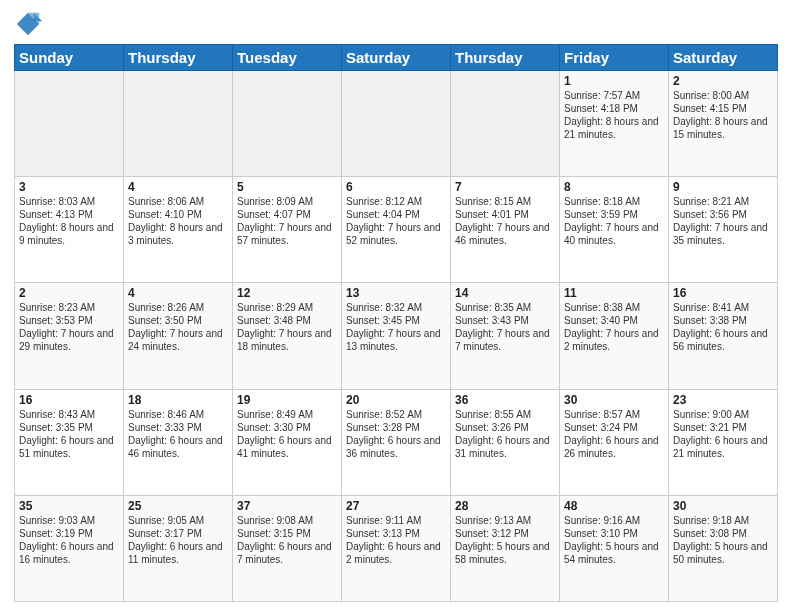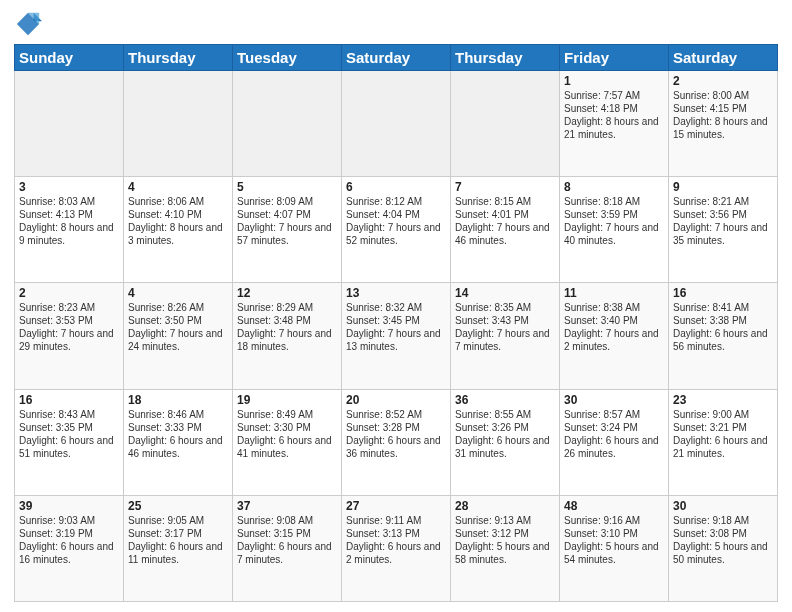--- a/index.html
+++ b/index.html
@@ -240,21 +240,21 @@
             <span class="day-number">30</span>
             <div class="day-info">Sunrise: 8:57 AM<br>Sunset: 3:24 PM<br>Daylight: 6 hours and 26 minutes.</div>
           </td>
           <td>
             <span class="day-number">23</span>
             <div class="day-info">Sunrise: 9:00 AM<br>Sunset: 3:21 PM<br>Daylight: 6 hours and 21 minutes.</div>
           </td>
         </tr>
         <tr>
           <td>
-            <span class="day-number">39</span>
+            <span class="day-number">35</span>
             <div class="day-info">Sunrise: 9:03 AM<br>Sunset: 3:19 PM<br>Daylight: 6 hours and 16 minutes.</div>
           </td>
           <td>
             <span class="day-number">25</span>
             <div class="day-info">Sunrise: 9:05 AM<br>Sunset: 3:17 PM<br>Daylight: 6 hours and 11 minutes.</div>
           </td>
           <td>
             <span class="day-number">37</span>
             <div class="day-info">Sunrise: 9:08 AM<br>Sunset: 3:15 PM<br>Daylight: 6 hours and 7 minutes.</div>
           </td>

